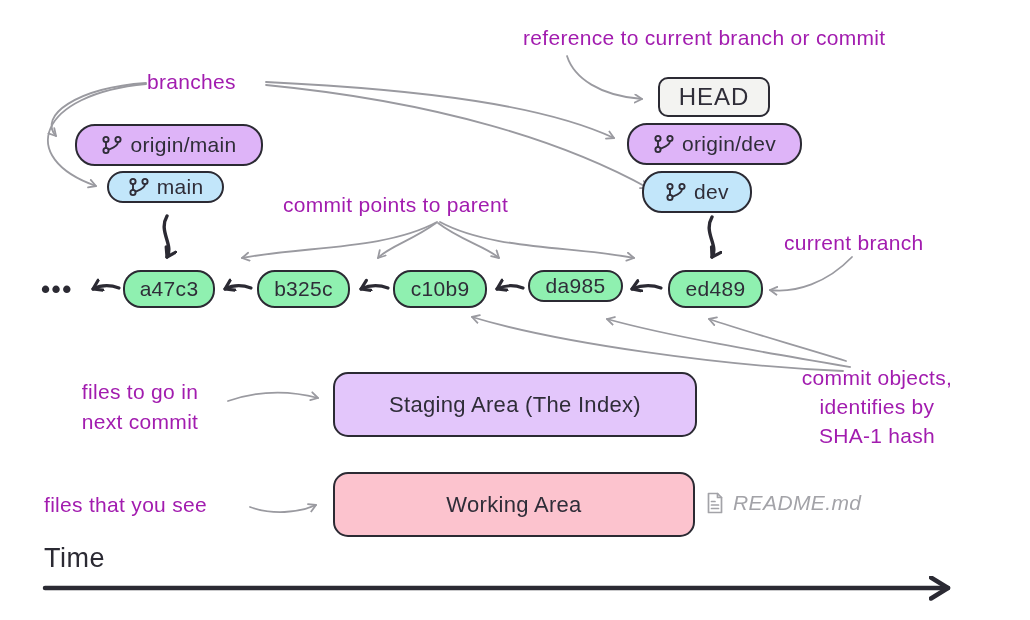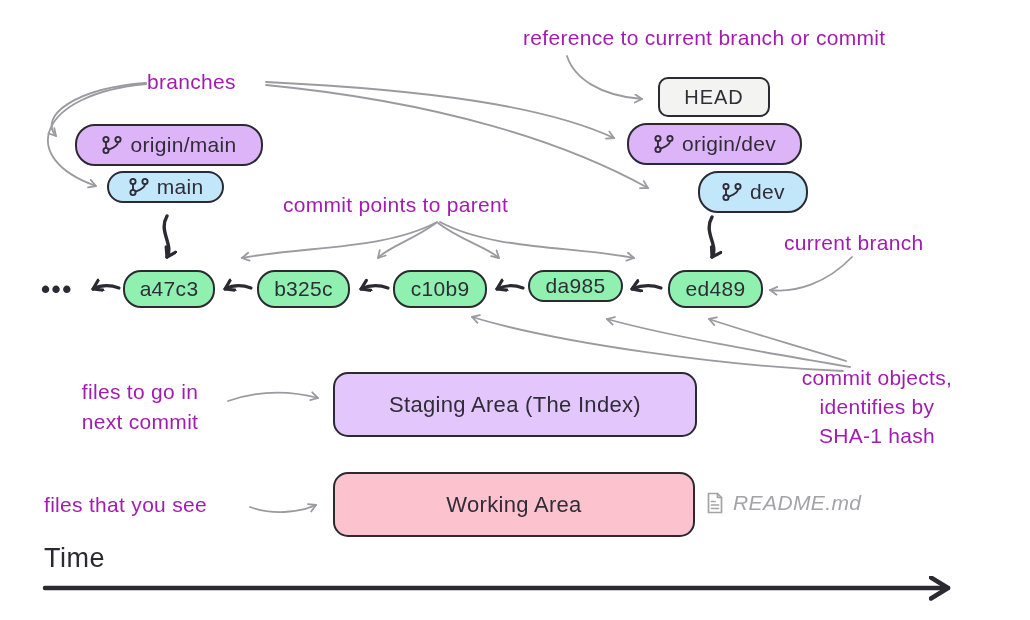--- a/index.html
+++ b/index.html
@@ -91,21 +91,21 @@
     <div>SHA-1 hash</div>
   </div>
 
   <div class="lbl center" style="left:58px;top:377px;width:164px;line-height:30px;">
     <div>files to go in</div>
     <div>next commit</div>
   </div>
 
   <div class="lbl" style="left:44px;top:493px;">files that you see</div>
 
-  <div class="box grayb" style="left:658px;top:77px;width:112px;height:40px;border-radius:10px;font-size:20px;">
+  <div class="box grayb" style="left:658px;top:77px;width:112px;height:40px;border-radius:10px;font-size:24px;">
     <span>HEAD</span>
   </div>
 
   <div class="box purple" style="left:75px;top:124px;width:188px;height:42px;">
     <svg class="bicon" width="22" height="22" viewBox="0 0 22 22" fill="none" stroke="#2f2d38" stroke-width="1.9" stroke-linecap="round">
       <circle cx="5" cy="5.5" r="2.6"></circle>
         <circle cx="5" cy="16.5" r="2.6"></circle>
         <line x1="5" y1="8.1" x2="5" y2="13.9"></line>
         <circle cx="17" cy="5.5" r="2.6"></circle>
         <path d="M17,8.1 C17,13 10.5,14.5 7.6,15.6"></path>
@@ -128,21 +128,21 @@
     <svg class="bicon" width="22" height="22" viewBox="0 0 22 22" fill="none" stroke="#2f2d38" stroke-width="1.9" stroke-linecap="round">
       <circle cx="5" cy="5.5" r="2.6"></circle>
         <circle cx="5" cy="16.5" r="2.6"></circle>
         <line x1="5" y1="8.1" x2="5" y2="13.9"></line>
         <circle cx="17" cy="5.5" r="2.6"></circle>
         <path d="M17,8.1 C17,13 10.5,14.5 7.6,15.6"></path>
     </svg>
     <span>origin/dev</span>
   </div>
 
-  <div class="box blue" style="left:698px;top:171px;width:110px;height:42px;">
+  <div class="box blue" style="left:642px;top:171px;width:110px;height:42px;">
     <svg class="bicon" width="22" height="22" viewBox="0 0 22 22" fill="none" stroke="#2f2d38" stroke-width="1.9" stroke-linecap="round">
       <circle cx="5" cy="5.5" r="2.6"></circle>
         <circle cx="5" cy="16.5" r="2.6"></circle>
         <line x1="5" y1="8.1" x2="5" y2="13.9"></line>
         <circle cx="17" cy="5.5" r="2.6"></circle>
         <path d="M17,8.1 C17,13 10.5,14.5 7.6,15.6"></path>
     </svg>
     <span>dev</span>
   </div>
 

